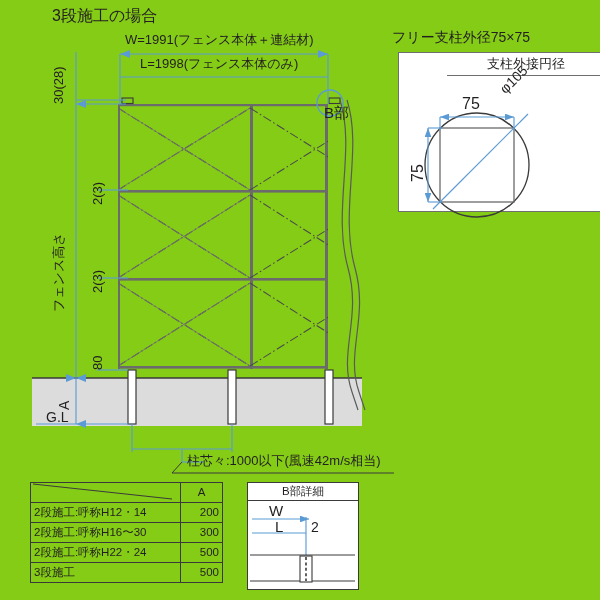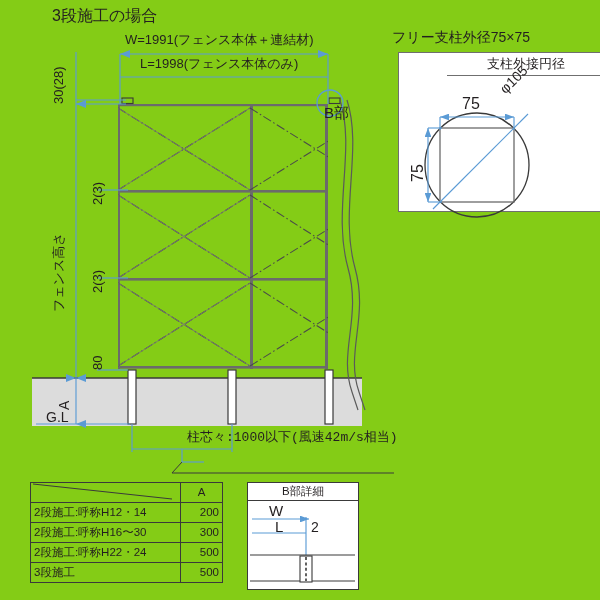--- a/index.html
+++ b/index.html
@@ -215,21 +215,21 @@
   <div class="vtxt" style="left:91px; top:205px; font-size:13px;">2(3)</div>
   <div class="vtxt" style="left:91px; top:293px; font-size:13px;">2(3)</div>
   <div class="vtxt" style="left:91px; top:370px; font-size:13px;">80</div>
 
   <div class="txt" style="left:46px; top:362px; font-size:14px;margin-top:48px;">G.L</div>
 
   <div class="vtxt" style="left:57px; top:410px; font-size:14px;">A</div>
 
   <div class="txt" style="left:324px; top:78px; font-size:15px;margin-top:27px;">B部</div>
 
-  <div class="txt" style="left:187px; top:431px; font-size:13px;font-family:Liberation Mono, monospace;">柱芯々:1000以下(風速42m/s相当)</div>
+  <div class="txt" style="left:187px; top:454px; font-size:13px;">柱芯々:1000以下(風速42m/s相当)</div>
 
   <div class="txt" style="left:392px; top:30px; font-size:14px;">フリー支柱外径75×75</div>
 
   <div class="post-box" style="left:398px; top:52px; width:158px; height:158px;">
     <div class="post-box-title">支柱外接円径</div>
   </div>
 
   <svg width="600" height="600" style="pointer-events:none;">
     <defs>
       <marker id="arrL2" markerWidth="8" markerHeight="6" refX="0" refY="3" orient="auto">

